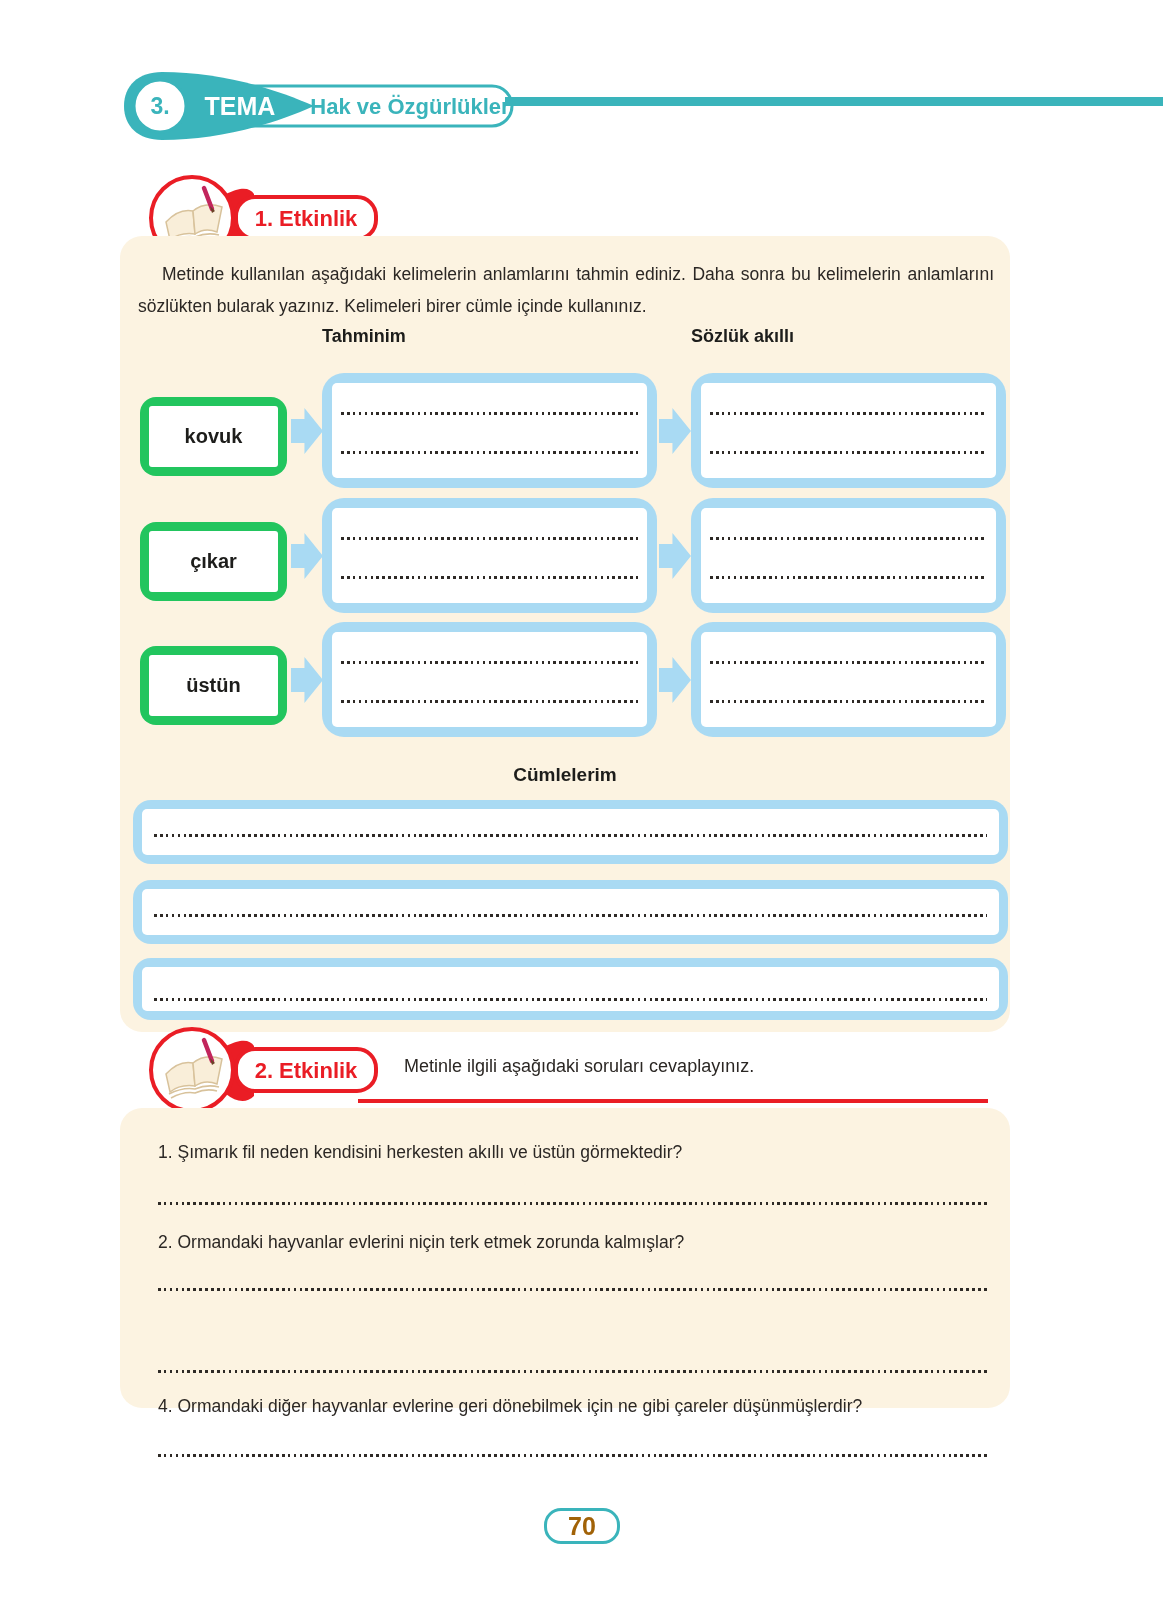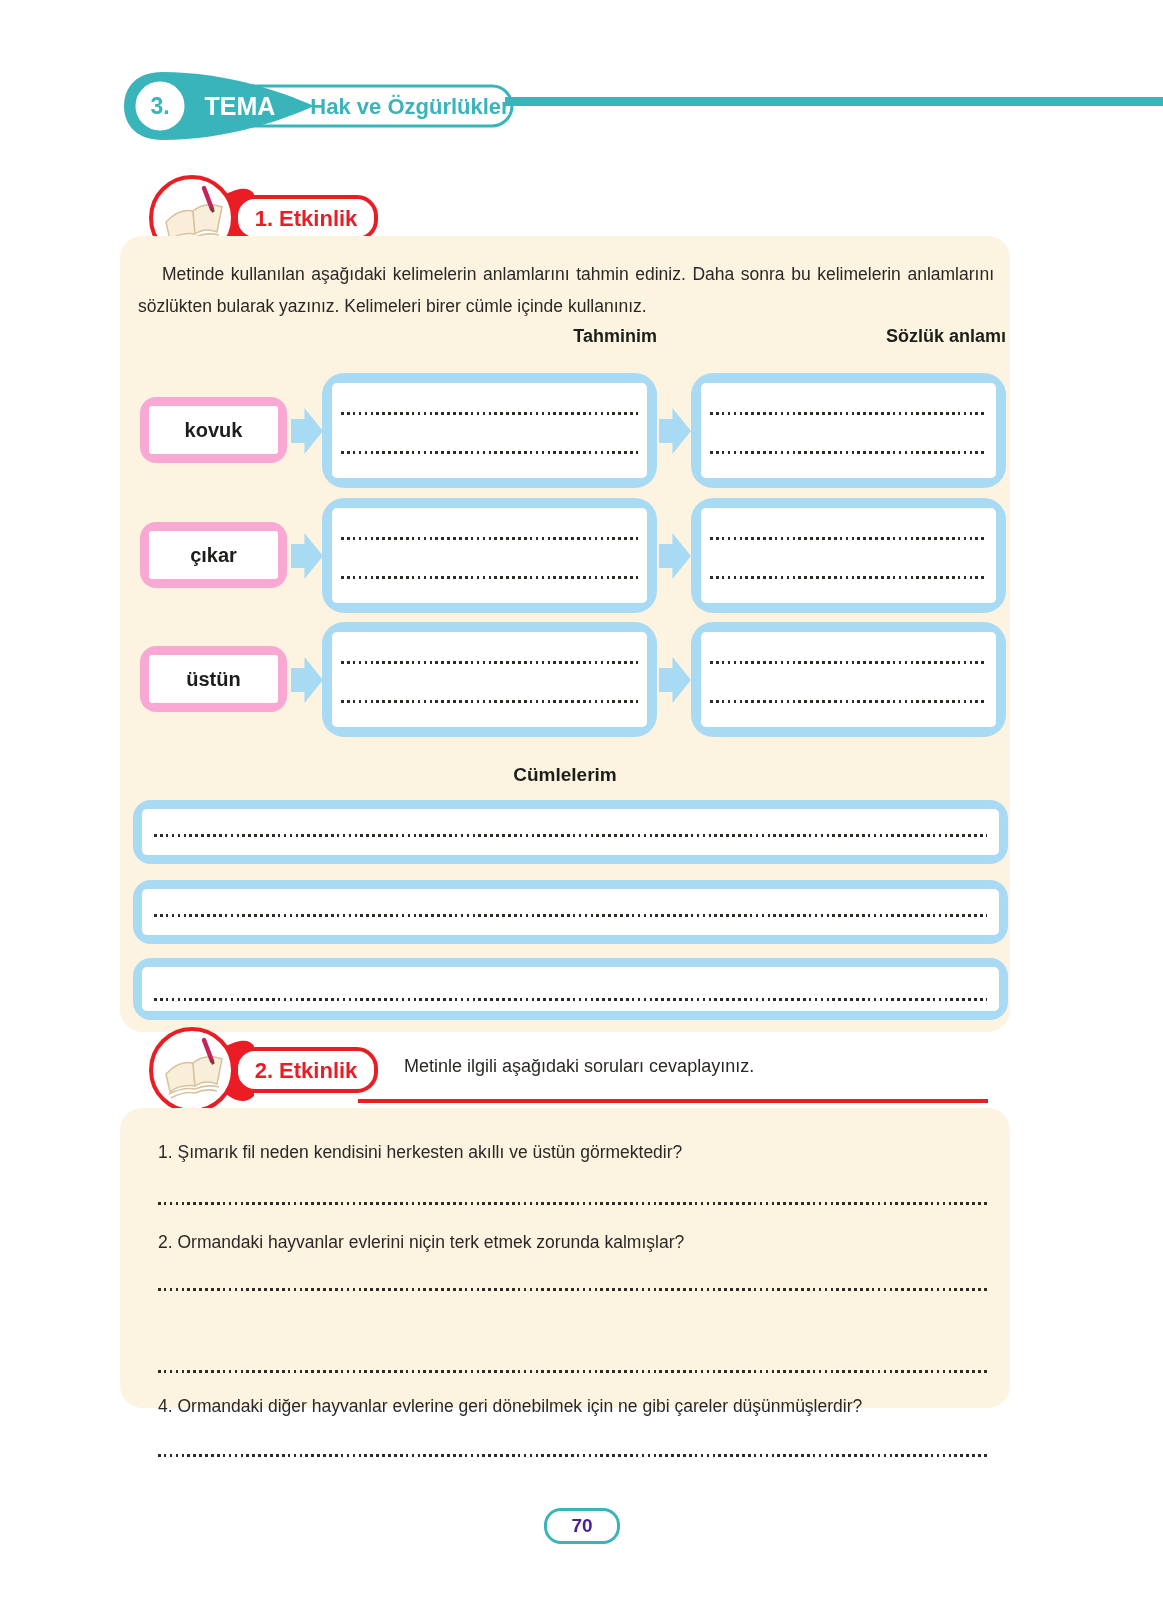--- a/index.html
+++ b/index.html
@@ -15,27 +15,27 @@
   
   .panel{position:absolute;background:#fcf3e1;border-radius:22px}
   #panel1{left:120px;top:236px;width:890px;height:796px}
   #panel2{left:120px;top:1108px;width:890px;height:300px}
 
   
   .instructions{
     position:absolute;left:18px;top:22px;width:856px;
     font-size:17.5px;line-height:1.85;text-align:justify;text-indent:24px;color:#2b2724;
   }
-  .colhead{position:absolute;top:90px;font-weight:bold;font-size:18px;text-align:right;color:#1d1d1b}
+  .colhead{position:absolute;top:90px;font-weight:bold;font-size:18px;text-align:left;color:#1d1d1b}
   #colhead1{left:202px;width:335px}
   #colhead2{left:571px;width:315px}
 
   
   .wrow{position:absolute;left:0;width:890px;height:115px}
-  .wordbox{position:absolute;left:20px;top:24px;width:147px;height:66px;background:#f9a8d4;border-radius:16px;padding:9px;box-sizing:border-box}
+  .wordbox{position:absolute;left:20px;top:24px;width:147px;height:79px;background:#22c55e;border-radius:16px;padding:9px;box-sizing:border-box}
   .wordbox .inner{width:100%;height:100%;background:#fff;border-radius:3px;display:flex;align-items:center;justify-content:center;font-weight:bold;font-size:20px;color:#1d1d1b}
   .arrow{position:absolute;top:35px;width:32px;height:46px;background:#a9daf3;
     clip-path:polygon(0 24%,42% 24%,42% 0,100% 50%,42% 100%,42% 76%,0 76%)}
   .arrow.a1{left:171px}
   .arrow.a2{left:539px}
   .bigbox{position:absolute;top:0;height:115px;background:#a9daf3;border-radius:22px;padding:10px;box-sizing:border-box}
   .bigbox .inner{position:relative;width:100%;height:100%;background:#fff;border-radius:5px}
   .bigbox.b1{left:202px;width:335px}
   .bigbox.b2{left:571px;width:315px}
 
@@ -68,21 +68,21 @@
   #q1{top:34px}   #ql1{top:94px}
   #q2{top:124px}  #ql2{top:180px}
   #q3{top:206px}  #ql3{top:262px}
   #q4{top:288px}  #ql4{top:346px}
 
   
   .page-pill{
     position:absolute;left:544px;top:1508px;width:70px;height:30px;
     border:3px solid #3ab4bb;border-radius:17px;background:#fff;
     display:flex;align-items:center;justify-content:center;
-    color:#4c1d95;font-weight:bold;font-size:19px;
+    color:#a16207;font-weight:bold;font-size:25px;
   }
 </style>
 </head>
 <body>
 
 <svg class="abs" style="left:122px;top:70px" width="400" height="72" viewBox="0 0 400 72">
   <rect x="95" y="16" width="295" height="40" rx="20" fill="#ffffff" stroke="#3ab4bb" stroke-width="3"></rect>
   <path d="M40,2 C16,2 2,16 2,36 C2,56 16,70 40,70 C95,70 150,55 192,36 C150,17 95,2 40,2 Z" fill="#3ab4bb"></path>
   <circle cx="38" cy="36" r="26" fill="#ffffff" stroke="#3ab4bb" stroke-width="3"></circle>
   <text x="38" y="44" text-anchor="middle" font-family="Liberation Sans, sans-serif" font-size="23" font-weight="bold" fill="#3ab4bb">3.</text>
@@ -103,21 +103,21 @@
     <line x1="58" y1="16" x2="66" y2="37" stroke="#c2255c" stroke-width="4.5" stroke-linecap="round"></line>
     <polygon points="64,34 69,39 66,41" fill="#6b4226"></polygon>
   </g>
   <text x="160" y="54" text-anchor="middle" font-family="Liberation Sans, sans-serif" font-size="22" font-weight="bold" fill="#ea1d25">1. Etkinlik</text>
 </svg>
 
 <div id="panel1" class="panel">
   <div class="instructions">Metinde kullanılan aşağıdaki kelimelerin anlamlarını tahmin ediniz. Daha sonra bu kelimelerin anlamlarını sözlükten bularak yazınız. Kelimeleri birer cümle içinde kullanınız.</div>
 
   <div id="colhead1" class="colhead">Tahminim</div>
-  <div id="colhead2" class="colhead">Sözlük anlamı</div>
+  <div id="colhead2" class="colhead">Sözlük akıllı</div>
 
   <div class="wrow" style="top:137px">
     <div class="wordbox">
       <div class="inner">kovuk</div>
     </div>
     <div class="arrow a1"></div>
     <div class="bigbox b1">
       <div class="inner">
           <div class="dotline d1"></div>
         <div class="dotline d2"></div>

